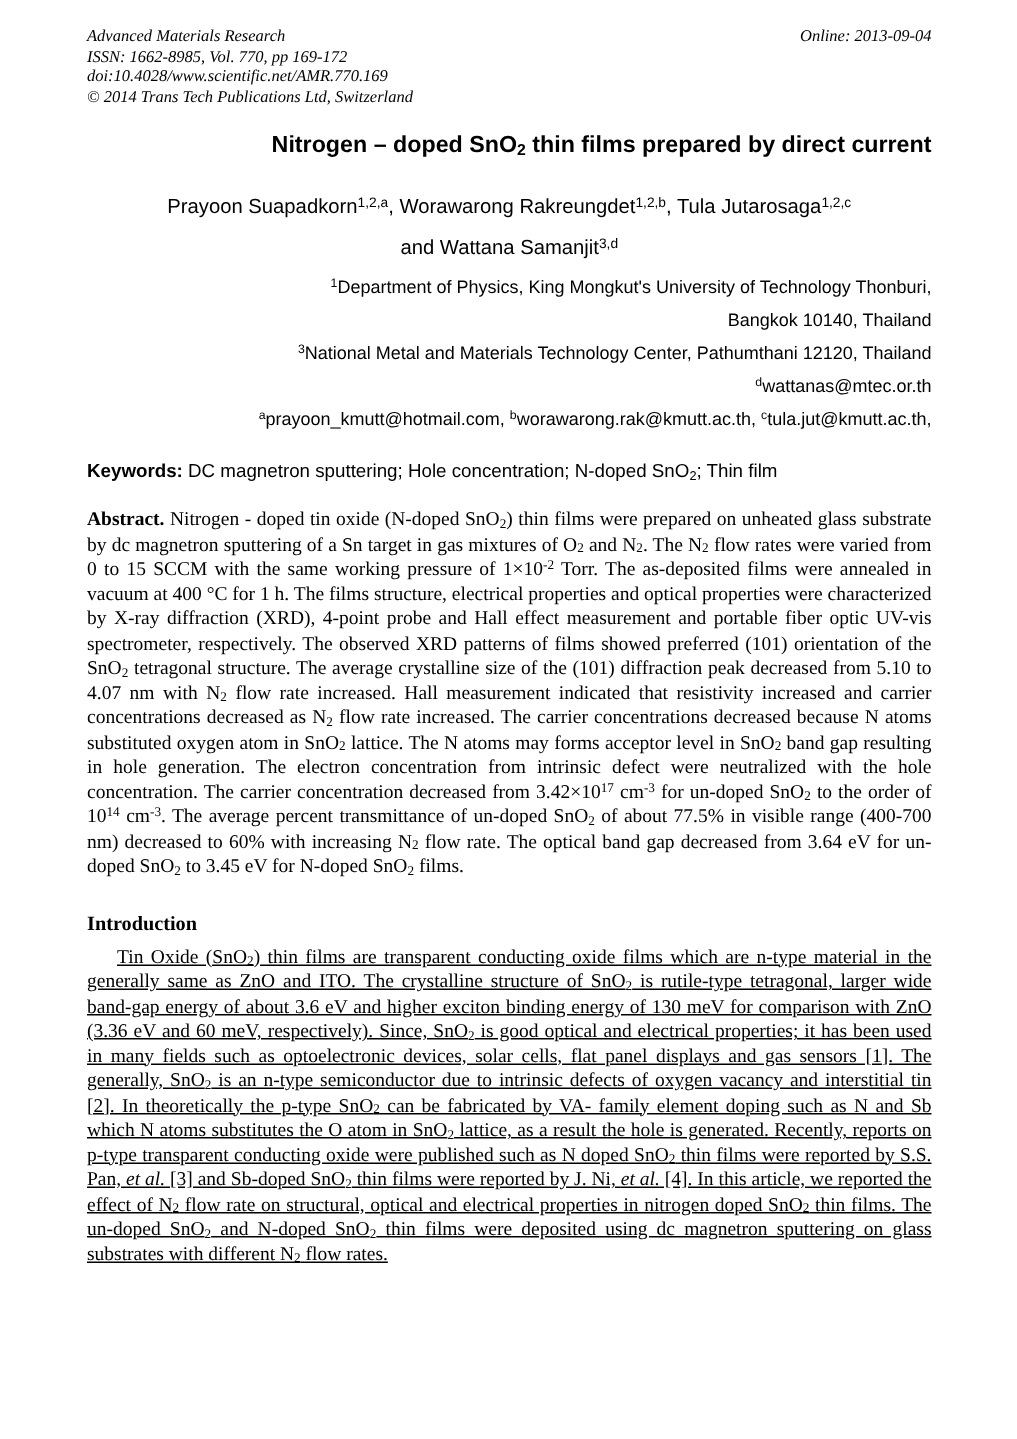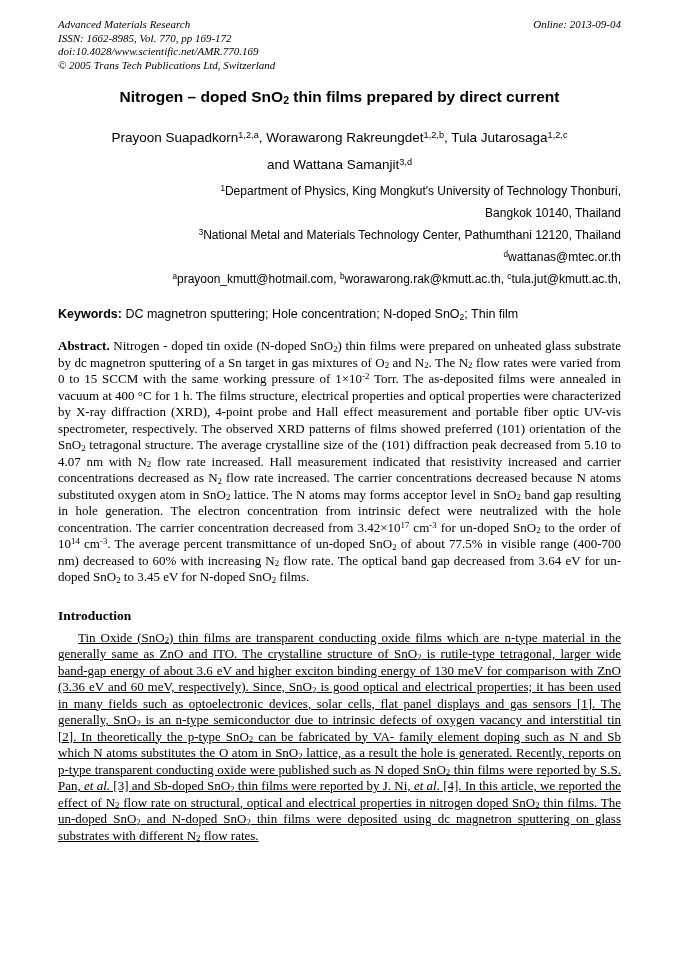--- a/index.html
+++ b/index.html
@@ -4,21 +4,21 @@
 <style>
   html, body { margin: 0; padding: 0; background: #ffffff; }
   body { width: 678px; height: 959px; overflow: hidden; }
   .page {
     width: 678px; height: 959px; box-sizing: border-box;
     padding: 18px 57px 0 58px; background: #ffffff; color: #000;
   }
   .header { font: italic 11px/13.5px "Liberation Serif", "DejaVu Serif", serif; }
   .header-row { display: flex; justify-content: space-between; text-align: right; }
   .title {
-    margin: 14px 0 0; text-align: center;
+    margin: 14px 0 0; text-align: right;
     font: bold 15.5px/21px "Liberation Sans", "DejaVu Sans", sans-serif;
   }
   .authors {
     margin-top: 17px; text-align: center;
     font: 13.5px/27px "Liberation Sans", "DejaVu Sans", sans-serif;
   }
   .affiliations {
     margin-top: 2px; text-align: right;
     font: 12px/22px "Liberation Sans", "DejaVu Sans", sans-serif;
   }
@@ -49,21 +49,21 @@
 
 <div class="page">
 
   <div class="header">
     <div class="header-row">
       <span>Advanced Materials Research</span>
       <span>Online: 2013-09-04</span>
     </div>
     <div>ISSN: 1662-8985, Vol. 770, pp 169-172</div>
     <div>doi:10.4028/www.scientific.net/AMR.770.169</div>
-    <div>© 2005 Trans Tech Publications Ltd, Switzerland</div>
+    <div>© 2014 Trans Tech Publications Ltd, Switzerland</div>
   </div>
 
   <h1 class="title">
     <div>Nitrogen – doped SnO<sub>2</sub> thin films prepared by direct current</div>
   </h1>
 
   <div class="authors">
     <div>Prayoon Suapadkorn<sup>1,2,a</sup>, Worawarong Rakreungdet<sup>1,2,b</sup>, Tula Jutarosaga<sup>1,2,c</sup></div>
     <div>and Wattana Samanjit<sup>3,d</sup></div>
   </div>

